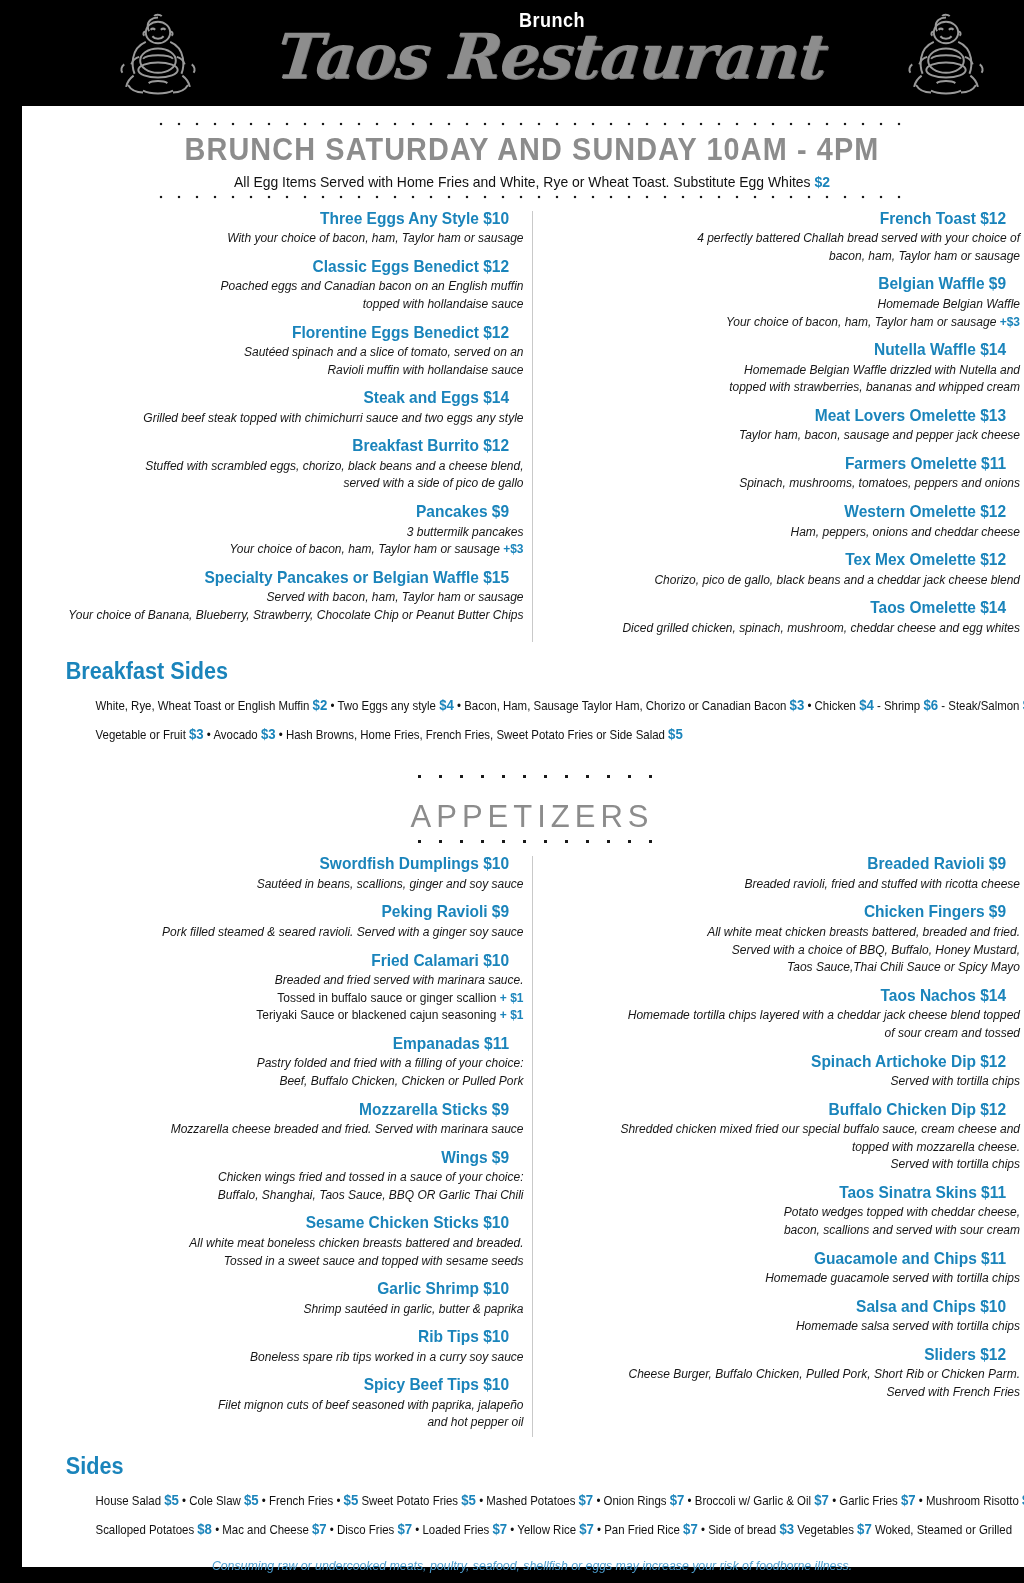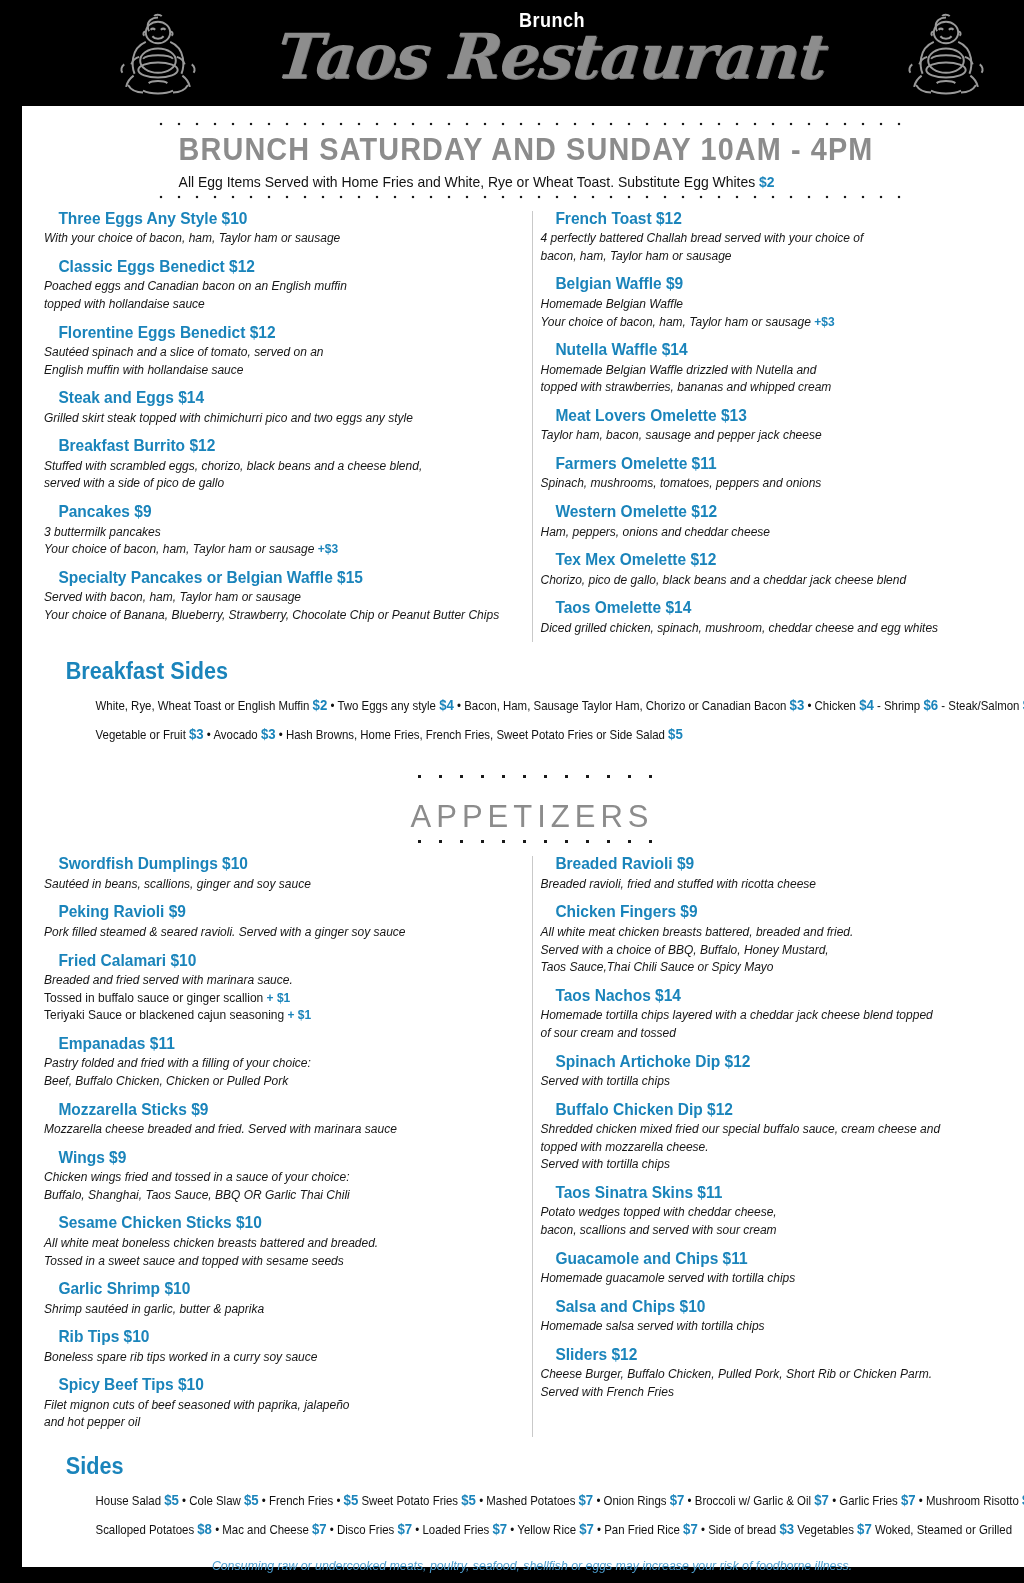--- a/index.html
+++ b/index.html
@@ -77,21 +77,21 @@
     height: 4px;
     margin: 0 auto;
     background-image: radial-gradient(circle, #1a1a1a 1.4px, rgba(0,0,0,0) 1.6px);
     background-size: 18px 4px;
     background-position: 0 50%;
     background-repeat: repeat-x;
   }
   .brunch-banner {
     width: 760px;
     margin: 8px auto 0 auto;
-    text-align: left;
+    text-align: center;
   }
   .brunch-title {
     color: #8c8c8c;
     font-weight: bold;
     font-size: 31px;
     letter-spacing: 1.2px;
     line-height: 1.25;
     margin: 5px 0 3px 0;
     transform: scaleX(0.93);
   }
@@ -113,21 +113,21 @@
     flex: 1 1 50%;
     padding: 0 8px;
     box-sizing: border-box;
   }
   .divider-col {
     width: 1px;
     background: #c9c9c9;
     margin: 2px 0 4px 0;
   }
   .item {
-    text-align: left;
+    text-align: right;
     margin-bottom: 11px;
   }
   .item-name {
     color: #1a84bb;
     font-weight: bold;
     font-size: 16.5px;
     line-height: 1.18;
     transform: scaleX(0.94);
   }
   .item-desc {
@@ -271,25 +271,25 @@
             <div class="item-desc">With your choice of bacon, ham, Taylor ham or sausage</div>
           </div>
           <div class="item">
             <div class="item-name">Classic Eggs Benedict $12</div>
             <div class="item-desc">Poached eggs and Canadian bacon on an English muffin</div>
             <div class="item-desc">topped with hollandaise sauce</div>
           </div>
           <div class="item">
             <div class="item-name">Florentine Eggs Benedict $12</div>
             <div class="item-desc">Sautéed spinach and a slice of tomato, served on an</div>
-            <div class="item-desc">English muffin with hollandaise sauce</div>
+            <div class="item-desc">Ravioli muffin with hollandaise sauce</div>
           </div>
           <div class="item">
             <div class="item-name">Steak and Eggs $14</div>
-            <div class="item-desc">Grilled skirt steak topped with chimichurri pico and two eggs any style</div>
+            <div class="item-desc">Grilled beef steak topped with chimichurri sauce and two eggs any style</div>
           </div>
           <div class="item">
             <div class="item-name">Breakfast Burrito $12</div>
             <div class="item-desc">Stuffed with scrambled eggs, chorizo, black beans and a cheese blend,</div>
             <div class="item-desc">served with a side of pico de gallo</div>
           </div>
           <div class="item">
             <div class="item-name">Pancakes $9</div>
             <div class="item-desc">3 buttermilk pancakes</div>
             <div class="item-desc">Your choice of bacon, ham, Taylor ham or sausage <span class="addon">+$3</span></div>

